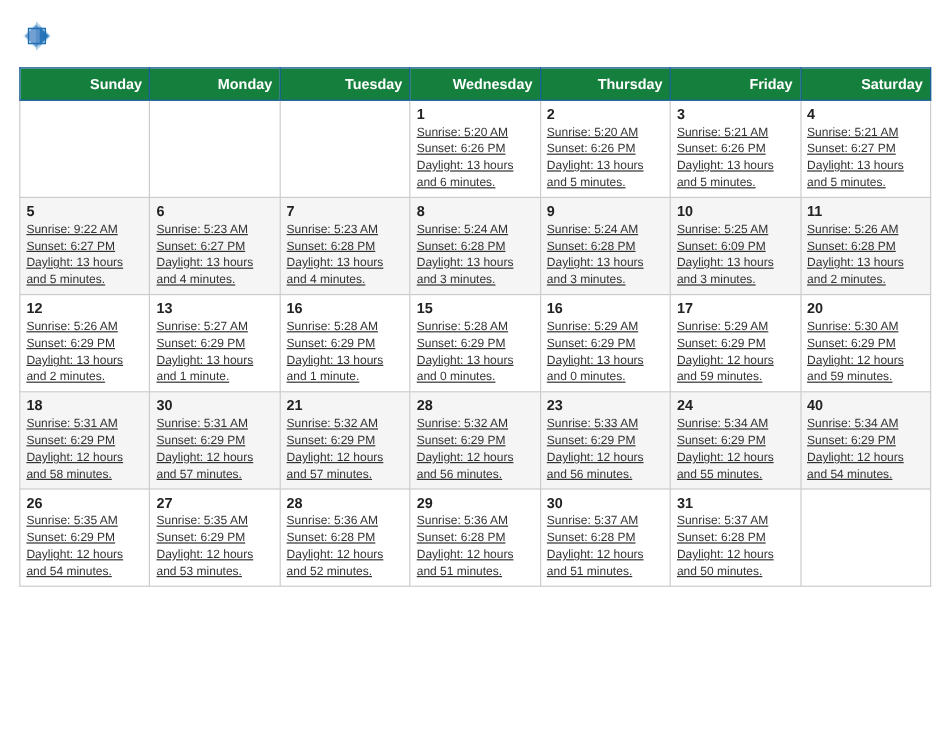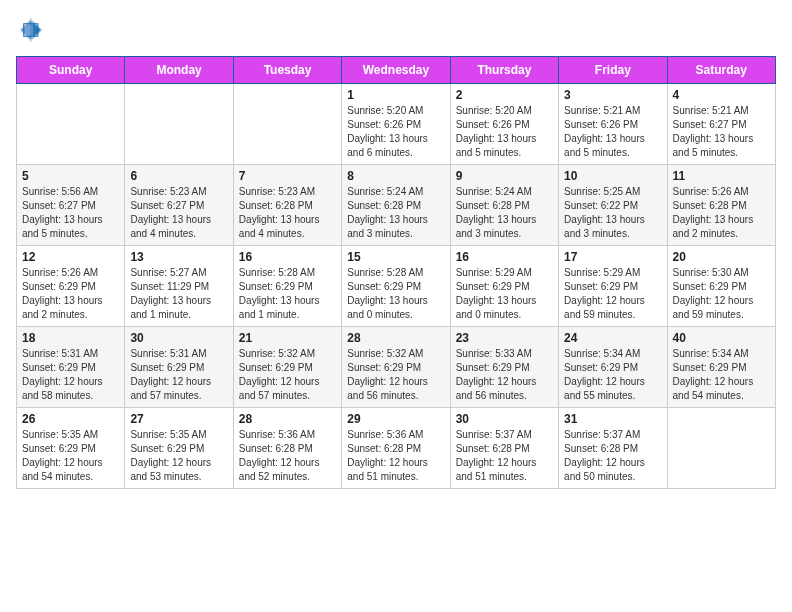--- a/index.html
+++ b/index.html
@@ -46,25 +46,25 @@
     .title-location {
       font-size: 14px;
       color: #555;
     }
     .calendar {
       width: 100%;
       border-collapse: collapse;
       border: 1px solid #ccc;
     }
     .calendar th {
-      background: #d946ef;
+      background: #15803d;
       color: #fff;
       font-size: 12px;
       font-weight: bold;
-      text-align: center;
+      text-align: right;
       padding: 6px 6px;
       border: 1px solid #1a5ea0;
     }
     .calendar td {
       vertical-align: top;
       border: 1px solid #ccc;
       padding: 4px 5px;
       width: 108px;
       min-height: 80px;
       font-size: 10px;
@@ -77,20 +77,21 @@
     .day-number {
       font-weight: bold;
       font-size: 12px;
       margin-bottom: 2px;
       color: #222;
     }
     .day-info {
       font-size: 10px;
       line-height: 1.4;
       color: #333;
+      text-decoration: underline;
     }
     .empty-cell {
       background: #f9f9f9;
     }
     .row-odd td { background: #fff; }
     .row-even td { background: #f2f2f2; }
   </style>
 </head>
 <body>
 
@@ -153,21 +154,21 @@
         <td>
           <div class="day-number">4</div>
           <div class="day-info" style="white-space: pre-line;">Sunrise: 5:21 AM
 Sunset: 6:27 PM
 Daylight: 13 hours and 5 minutes.</div>
         </td>
       </tr>
       <tr class="row-even">
         <td>
           <div class="day-number">5</div>
-          <div class="day-info" style="white-space: pre-line;">Sunrise: 5:56 AM
+          <div class="day-info" style="white-space: pre-line;">Sunrise: 9:22 AM
 Sunset: 6:27 PM
 Daylight: 13 hours and 5 minutes.</div>
         </td>
         <td>
           <div class="day-number">6</div>
           <div class="day-info" style="white-space: pre-line;">Sunrise: 5:23 AM
 Sunset: 6:27 PM
 Daylight: 13 hours and 4 minutes.</div>
         </td>
         <td>
@@ -184,41 +185,41 @@
         </td>
         <td>
           <div class="day-number">9</div>
           <div class="day-info" style="white-space: pre-line;">Sunrise: 5:24 AM
 Sunset: 6:28 PM
 Daylight: 13 hours and 3 minutes.</div>
         </td>
         <td>
           <div class="day-number">10</div>
           <div class="day-info" style="white-space: pre-line;">Sunrise: 5:25 AM
-Sunset: 6:22 PM
+Sunset: 6:09 PM
 Daylight: 13 hours and 3 minutes.</div>
         </td>
         <td>
           <div class="day-number">11</div>
           <div class="day-info" style="white-space: pre-line;">Sunrise: 5:26 AM
 Sunset: 6:28 PM
 Daylight: 13 hours and 2 minutes.</div>
         </td>
       </tr>
       <tr class="row-odd">
         <td>
           <div class="day-number">12</div>
           <div class="day-info" style="white-space: pre-line;">Sunrise: 5:26 AM
 Sunset: 6:29 PM
 Daylight: 13 hours and 2 minutes.</div>
         </td>
         <td>
           <div class="day-number">13</div>
           <div class="day-info" style="white-space: pre-line;">Sunrise: 5:27 AM
-Sunset: 11:29 PM
+Sunset: 6:29 PM
 Daylight: 13 hours and 1 minute.</div>
         </td>
         <td>
           <div class="day-number">16</div>
           <div class="day-info" style="white-space: pre-line;">Sunrise: 5:28 AM
 Sunset: 6:29 PM
 Daylight: 13 hours and 1 minute.</div>
         </td>
         <td>
           <div class="day-number">15</div>

